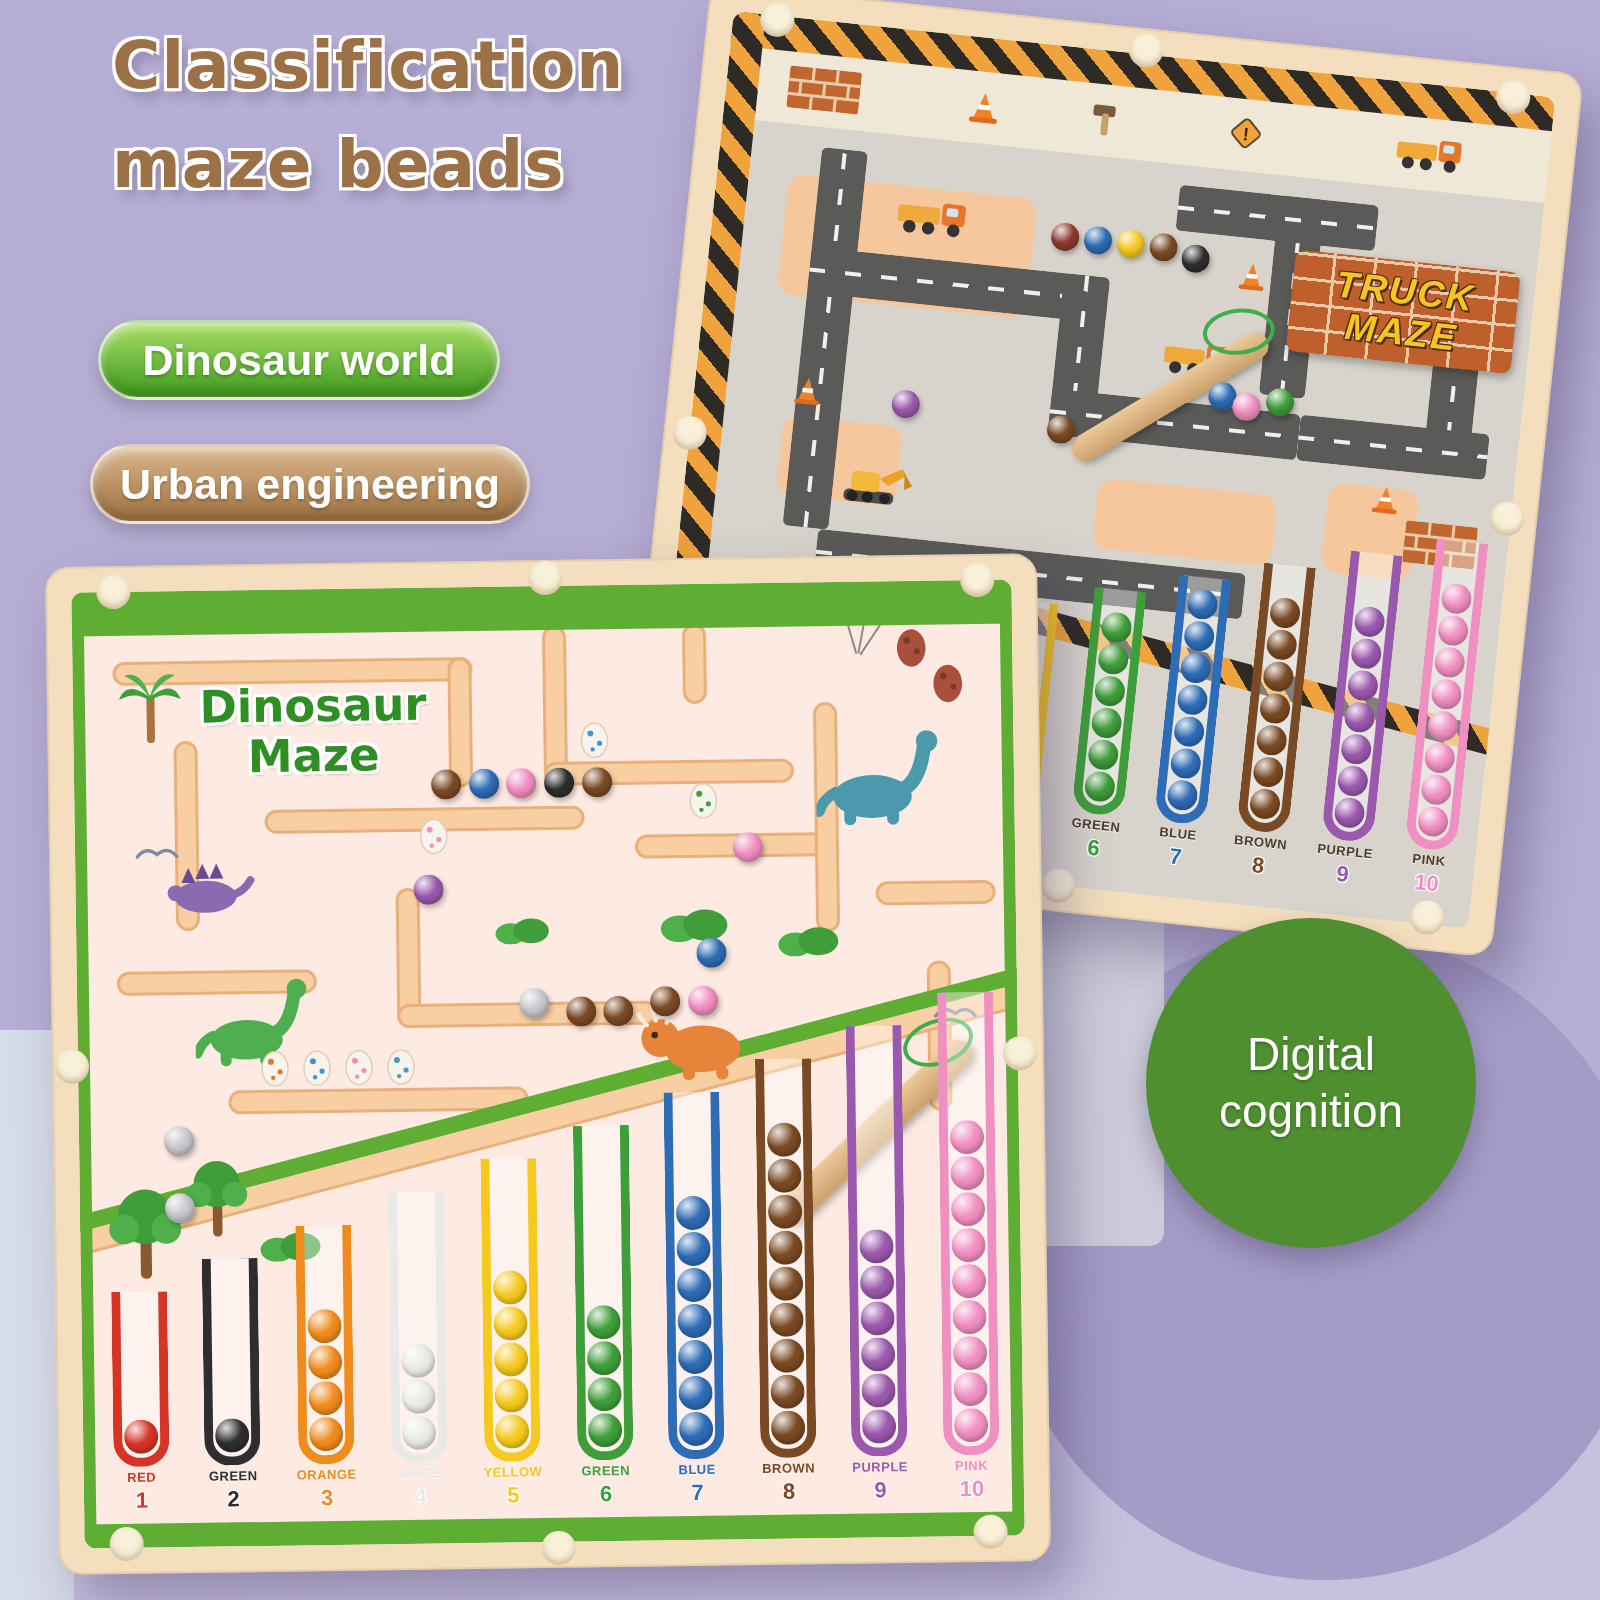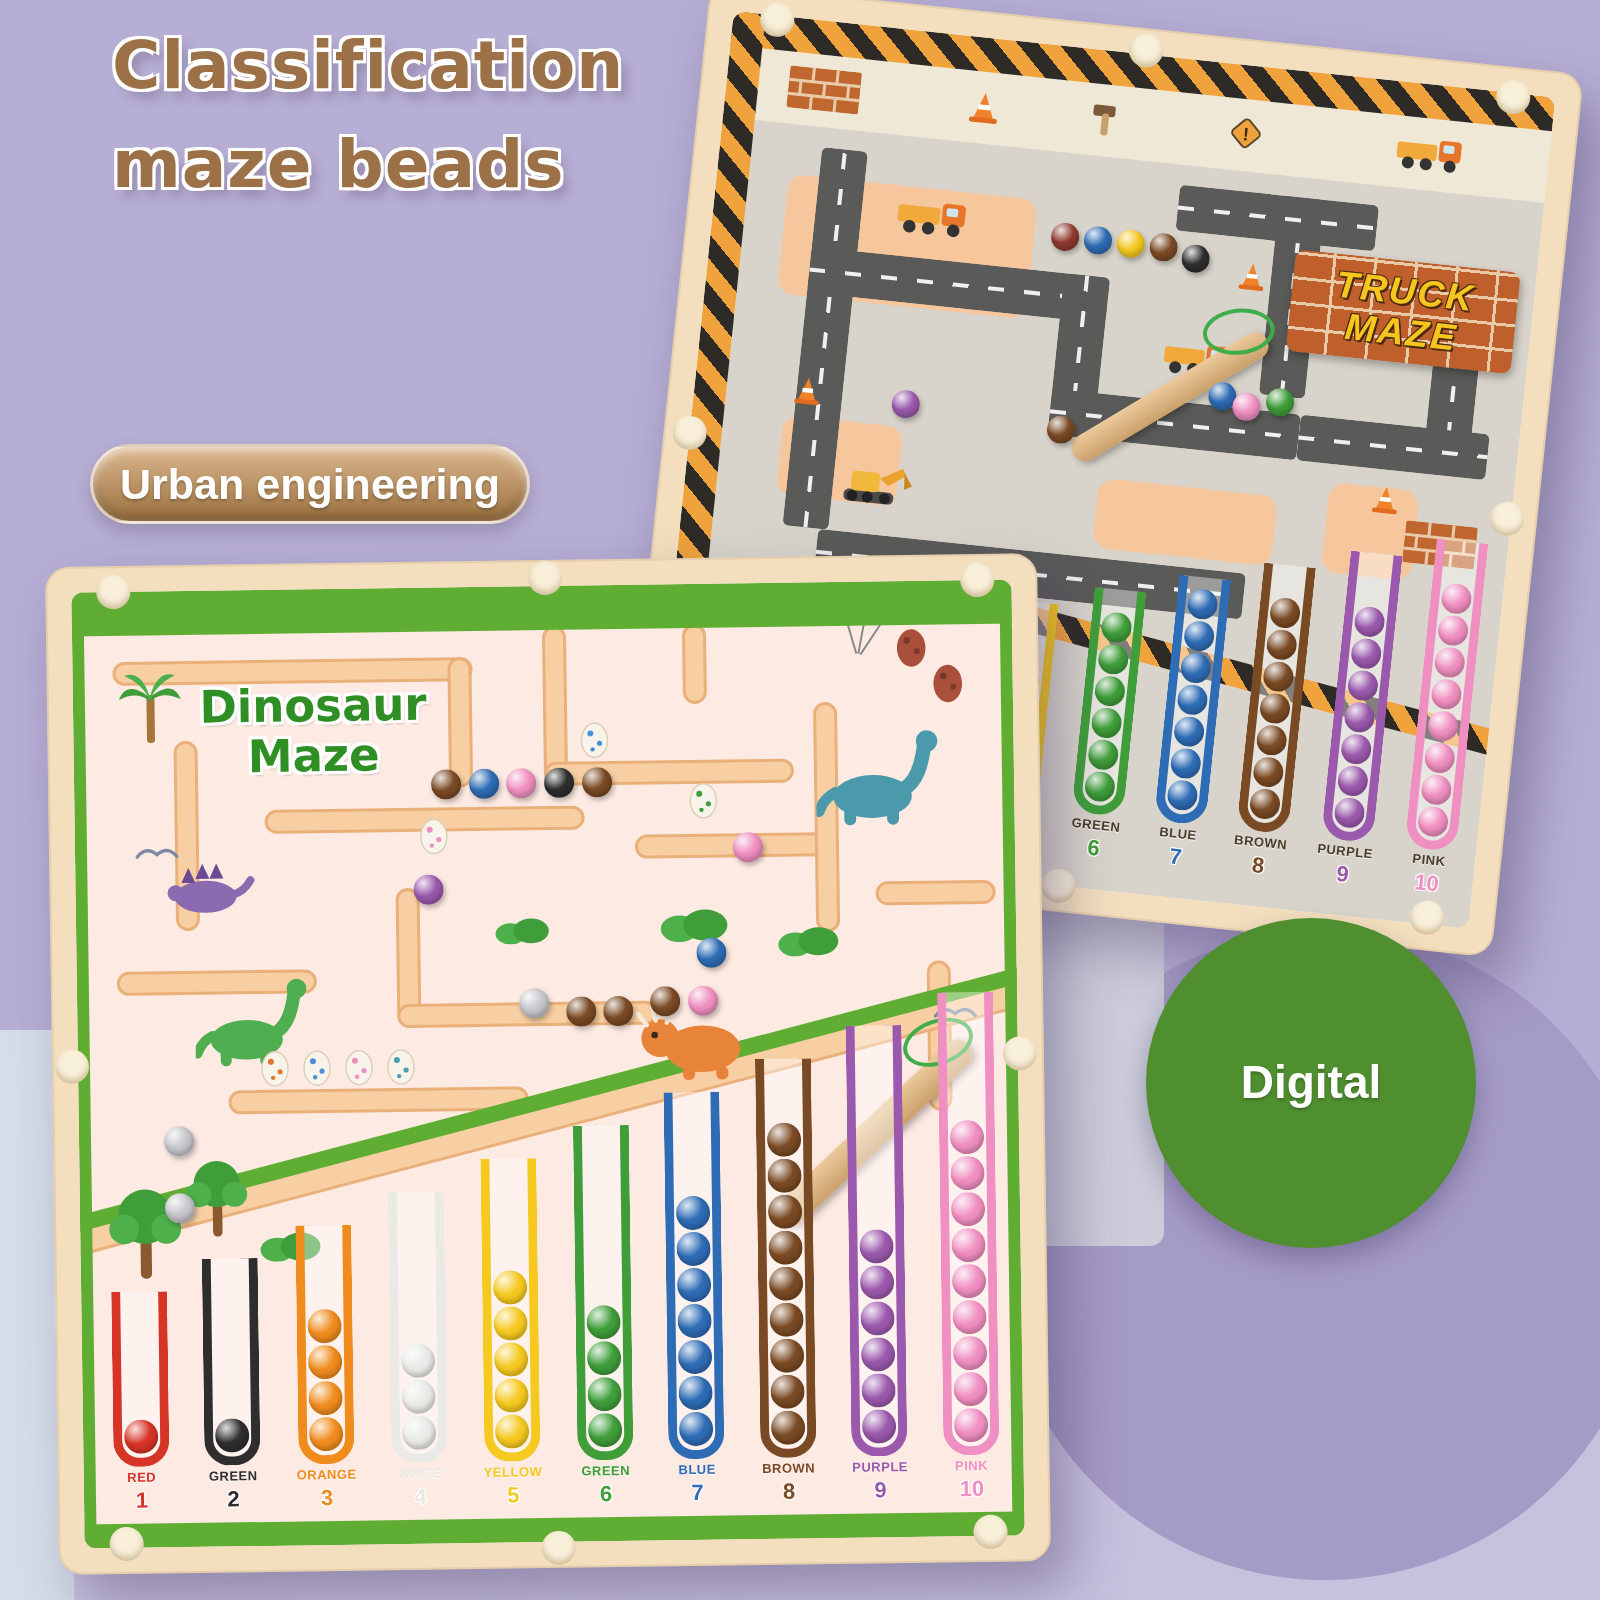--- a/index.html
+++ b/index.html
@@ -17,21 +17,21 @@
  text-shadow:-3px -3px 0 #fff,3px -3px 0 #fff,-3px 3px 0 #fff,3px 3px 0 #fff,7px 9px 12px rgba(80,60,95,.35);z-index:30}
 
 
 .pill{position:absolute;height:80px;border-radius:44px;display:flex;align-items:center;justify-content:center;color:#fff;font-weight:700;font-size:43px;
  box-shadow:inset 0 4px 8px rgba(255,255,255,.55),inset 0 -6px 10px rgba(0,0,0,.18),0 8px 16px rgba(80,60,95,.28);border:3px solid rgba(255,255,255,.65);z-index:30;
  text-shadow:0 2px 3px rgba(0,0,0,.25)}
 #pill-dino{left:98px;top:320px;width:402px}
 #pill-urban{left:90px;top:444px;width:440px}
 
 
-.circle-badge{position:absolute;border-radius:50%;display:flex;flex-direction:column;align-items:center;justify-content:center;color:#fff;font-weight:700;
+.circle-badge{position:absolute;border-radius:50%;display:flex;flex-direction:column;align-items:center;justify-content:center;color:#fff;font-weight:400;
  text-align:center;line-height:1.25;box-shadow:0 12px 26px rgba(60,45,90,.35);z-index:40;text-shadow:0 2px 3px rgba(0,0,0,.25)}
 #badge-digital{left:1146px;top:918px;width:330px;height:330px;font-size:46px}
 #badge-color{left:1222px;top:1230px;width:318px;height:318px;font-size:40px}
 
 
 .board{position:absolute;background:#f3dfbd;border-radius:24px;box-shadow:20px 28px 55px rgba(65,50,95,.4),inset 0 0 0 2px rgba(120,90,50,.12)}
 #truck-board{left:662px;top:26px;width:878px;height:888px;transform:rotate(6deg);z-index:10}
 #dino-board{left:52px;top:560px;width:992px;height:1008px;transform:rotate(-0.8deg);z-index:20}
 .board-inner{position:absolute;inset:26px;border-radius:12px;overflow:hidden}
 #truck-inner{background:#efe8d6}
@@ -707,21 +707,25 @@
       <div class="dot" style="left: 951px; top: 483px;"></div>
       <div class="dot" style="left: 51px; top: 961px;"></div>
       <div class="dot" style="left: 483px; top: 971px;"></div>
       <div class="dot" style="left: 915px; top: 961px;"></div>
     </section>
 
   <div class="headline" style="color: rgb(157, 113, 71);">
     <div>Classification</div>
     <div>maze beads</div>
   </div>
+  <div class="pill" id="pill-dino" style="background-image: linear-gradient(rgb(169, 221, 102), rgb(62, 154, 29));">
+    <span>Dinosaur world</span>
+  </div>
   <div class="pill" id="pill-urban" style="background-image: linear-gradient(rgb(219, 184, 142), rgb(154, 111, 62));">
     <span>Urban engineering</span>
   </div>
 
   <div class="circle-badge" id="badge-digital" style="background: rgb(79, 143, 47);">
     <div>Digital</div>
+    <div>cognition</div>
   </div>
 
 </div>
 
 </body></html>

